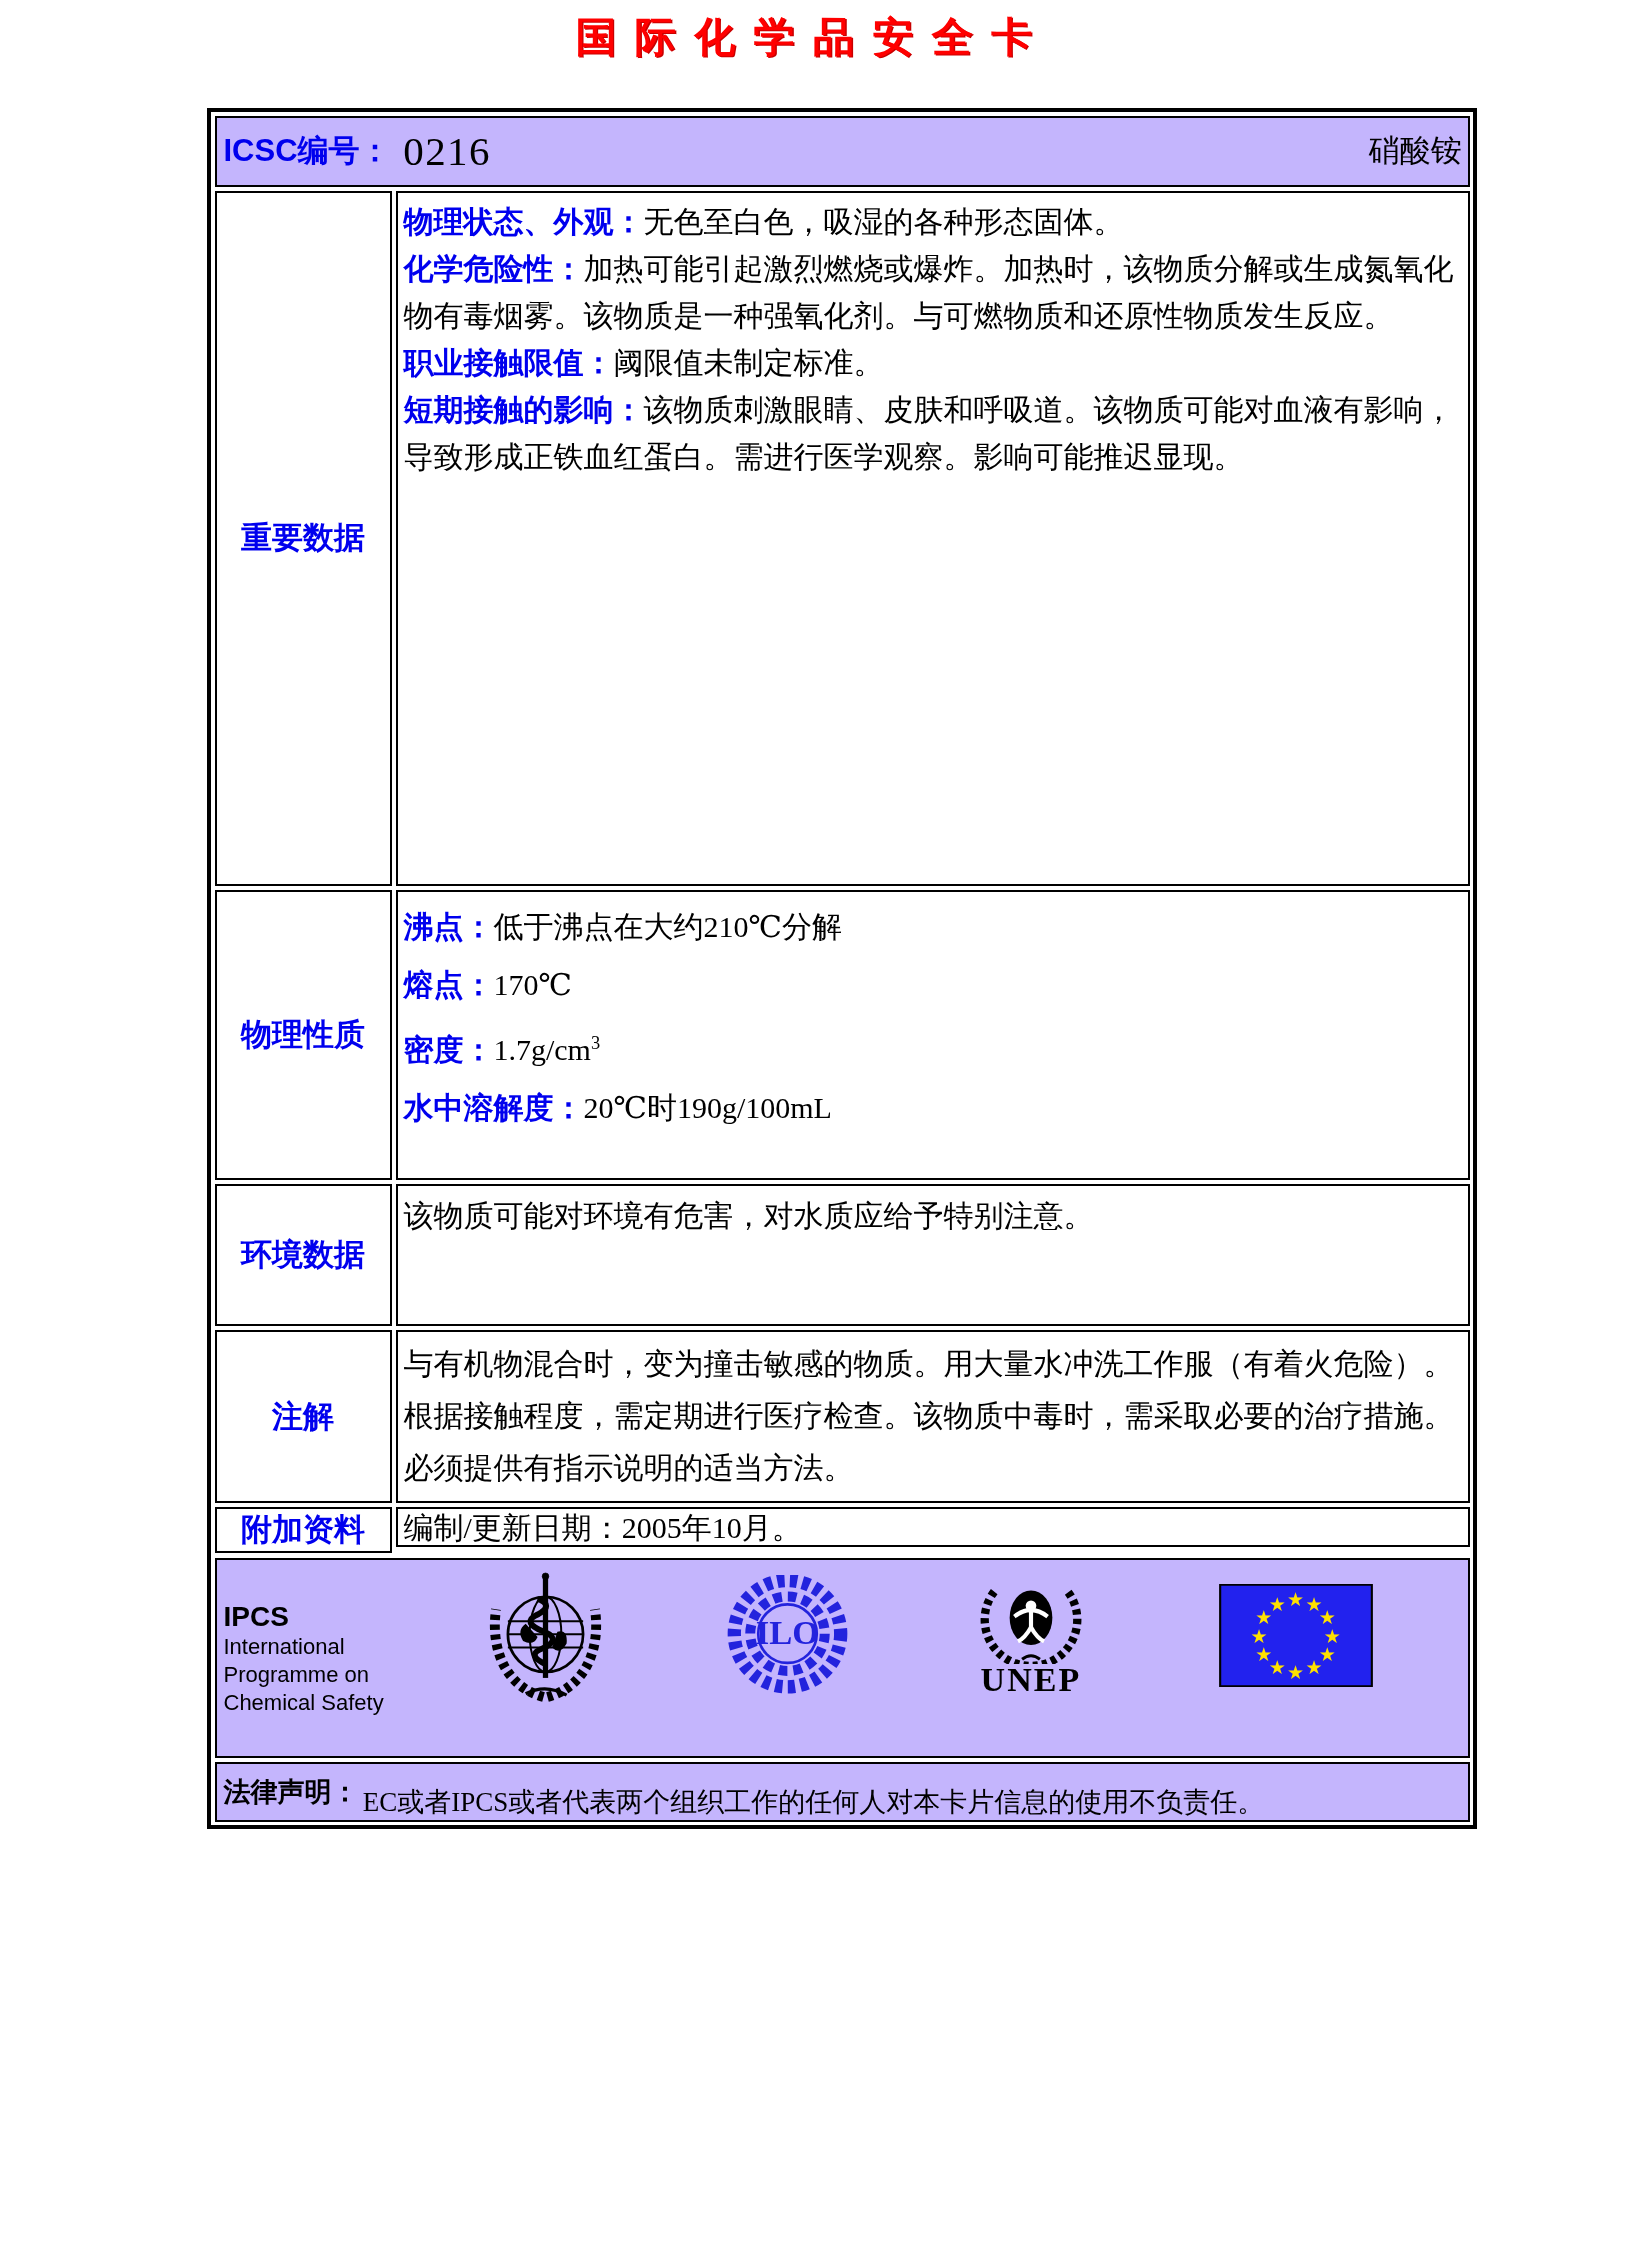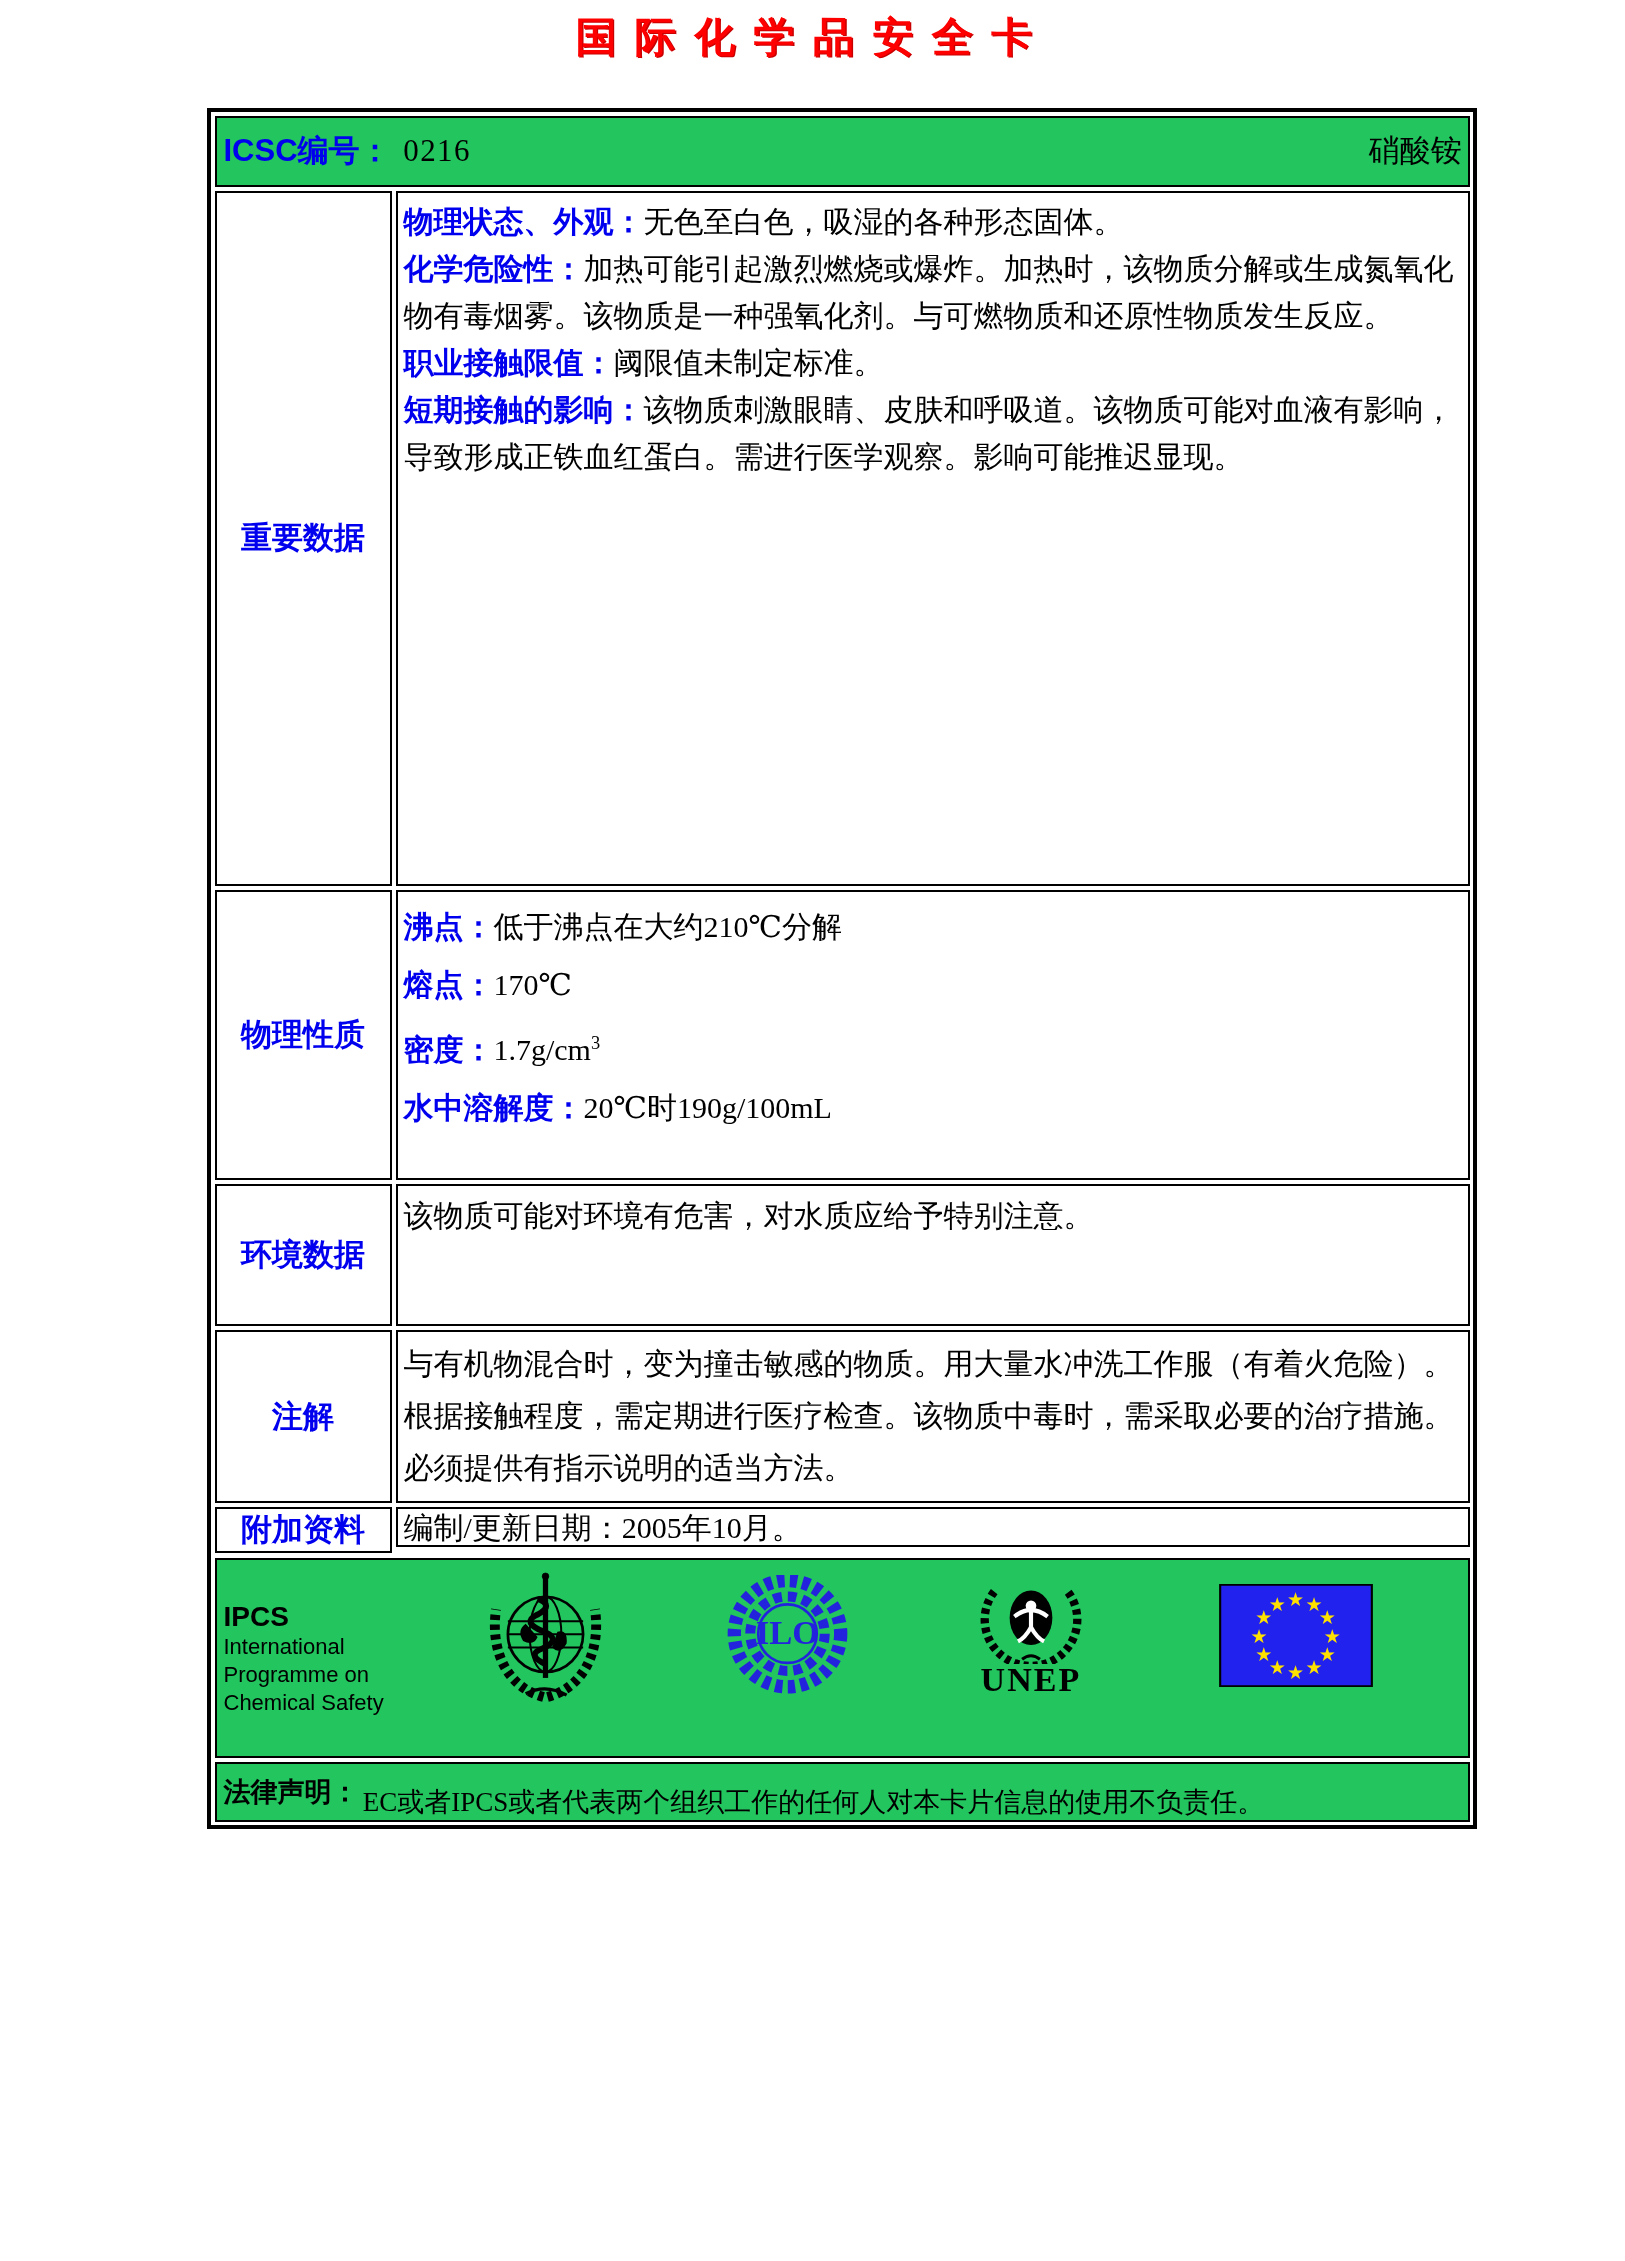--- a/index.html
+++ b/index.html
@@ -12,27 +12,27 @@
   .page-title {
     margin-top: 10px; text-align: center;
     font-family: Liberation Sans, sans-serif;
     font-weight: bold; font-size: 41px; letter-spacing: 18.4px;
     color: #ff0000; text-shadow: 1.4px 1.4px 0 #c80000;
   }
   .card {
     position: absolute; left: 207px; top: 108px; width: 1270px;
     border: 4.2px solid #000; padding: 3.5px; background: #fff;
   }
-  .row { border: 2.1px solid #000; background: #22c55e; display: flex; }
+  .row { border: 2.1px solid #000; background: #c4b5fd; display: flex; }
   .row + .row { margin-top: 4.2px; }
 
   
   .hdr-row { height: 71px; align-items: center; padding: 0 5.7px 0 7px; }
   .hdr-label { font-family: "Liberation Sans", "DejaVu Sans", sans-serif; font-weight: bold; font-size: 31px; color: #0000ee; }
-  .hdr-num { font-size: 31px; margin-left: 12.7px; letter-spacing: 1.4px; }
+  .hdr-num { font-size: 41px; margin-left: 12.7px; letter-spacing: 1.4px; }
   .hdr-name { margin-left: auto; font-size: 31px; }
 
   
   .split { align-items: stretch; border: none; background: transparent; }
   .split .label-cell {
     border: 2.1px solid #000; width: 177px; flex: 0 0 177px;
     display: flex; align-items: center; justify-content: center;
     font-family: "Liberation Sans", "DejaVu Sans", sans-serif;
     font-weight: bold; font-size: 31px; color: #0000ee; text-align: center;
   }

